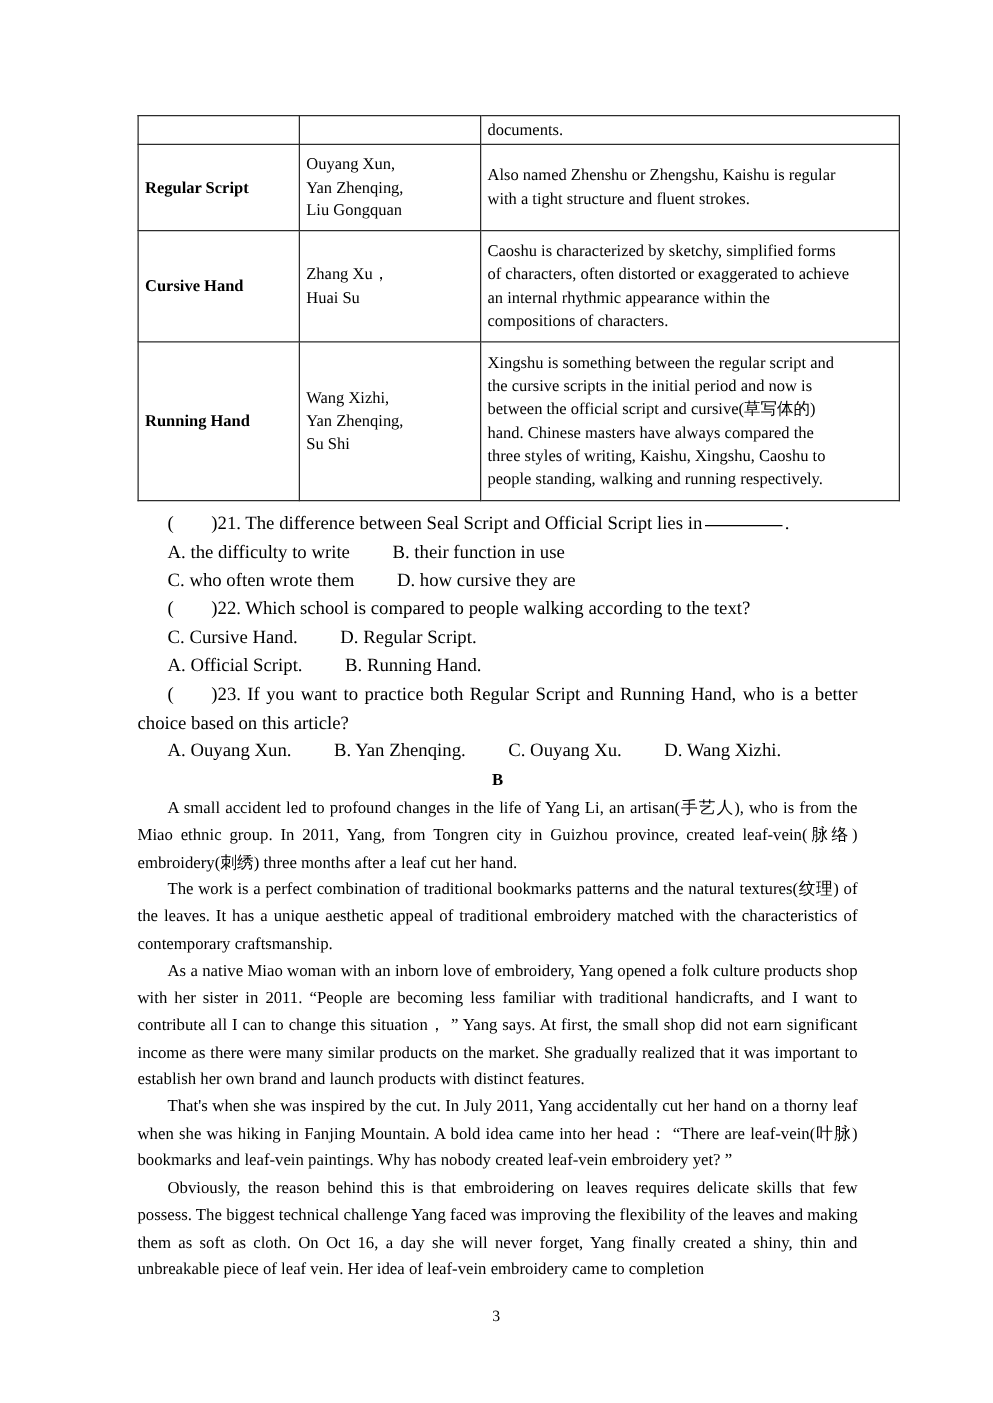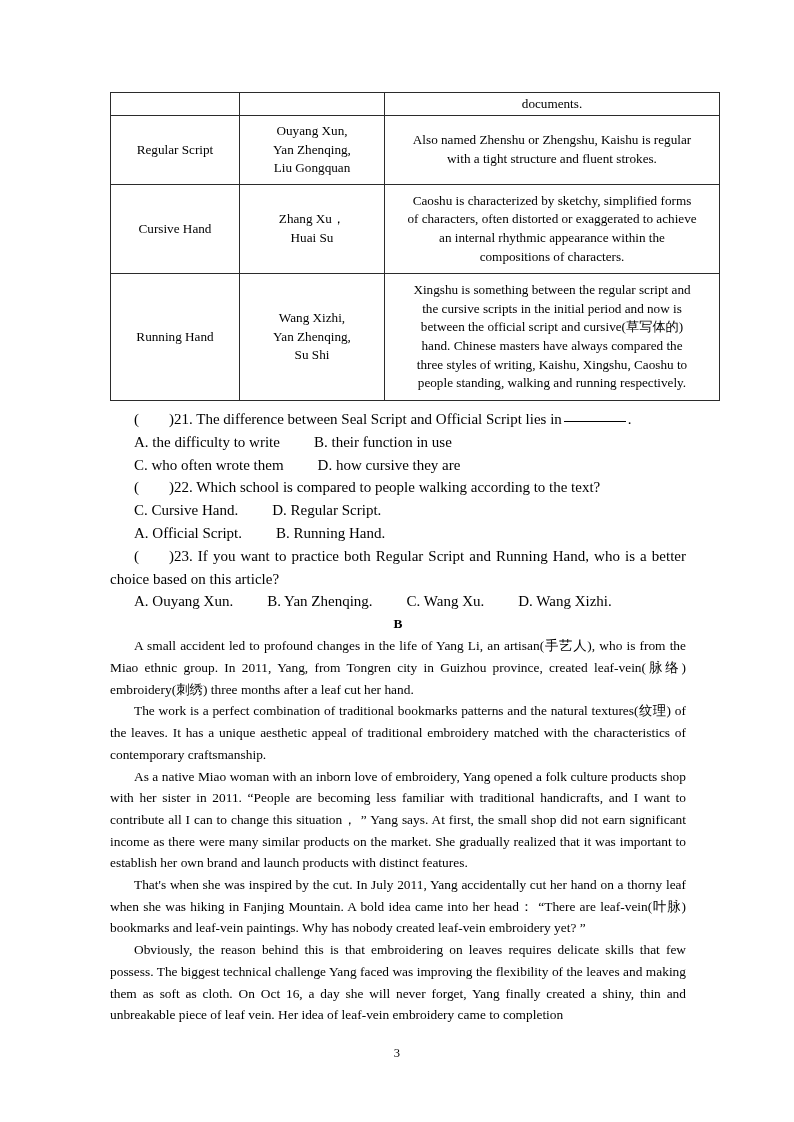--- a/index.html
+++ b/index.html
@@ -31,28 +31,28 @@
     border-collapse: collapse;
     table-layout: fixed;
     margin: 0 0 0 0;
   }
   .script-table td {
     border: 1px solid #2b2b2b;
     vertical-align: middle;
     padding: 3px 5px;
     font-size: 13.2px;
     line-height: 1.42;
-    text-align: center;
+    text-align: left;
   }
   .col-name  { width: 118px; }
   .col-who   { width: 134px; }
   .col-desc  { width: 324px; }
 
   .cell-name {
-    font-weight: normal;
+    font-weight: bold;
     font-size: 13.4px;
     margin-left: 42px;
   }
   .cell-who  { font-size: 13.3px; margin-top: 27px; }
   .cell-desc { font-size: 13.3px; }
 
   .row-continued td { height: 20px; padding-top: 1px; padding-bottom: 1px; }
   .row-regular td { height: 62px; }
   .row-cursive td { height: 82px; }
   .row-running td { height: 120px; }
@@ -195,21 +195,21 @@
     <div class="q-stem"><span>(</span><span class="paren-gap"></span><span>)</span><span>21.</span> <span>The difference between Seal Script and Official Script lies in</span><span class="blank-line"></span><span>.</span></div>
     <div class="q-options"><span class="opt">A. the difficulty to write</span><span class="opt-gap-md"></span><span class="opt">B. their function in use</span></div>
     <div class="q-options"><span class="opt">C. who often wrote them</span><span class="opt-gap-md"></span><span class="opt">D. how cursive they are</span></div>
 
     <div class="q-stem"><span>(</span><span class="paren-gap"></span><span>)</span><span>22.</span> <span>Which school is compared to people walking according to the text?</span></div>
     <div class="q-options"><span class="opt">C. Cursive Hand.</span><span class="opt-gap-md"></span><span class="opt">D. Regular Script.</span></div>
     <div class="q-options"><span class="opt">A. Official Script.</span><span class="opt-gap-md"></span><span class="opt">B. Running Hand.</span></div>
 
     <div class="q-stem-just"><span>(</span><span class="paren-gap"></span><span>)</span><span>23.</span> <span>If you want to practice both Regular Script and Running Hand, who is a better</span></div>
     <div class="q-stem-cont">choice based on this article?</div>
-    <div class="q-options"><span class="opt">A. Ouyang Xun.</span><span class="opt-gap-md"></span><span class="opt">B. Yan Zhenqing.</span><span class="opt-gap-md"></span><span class="opt">C. Wang Xu.</span><span class="opt-gap-md"></span><span class="opt">D. Wang Xizhi.</span></div>
+    <div class="q-options"><span class="opt">A. Ouyang Xun.</span><span class="opt-gap-md"></span><span class="opt">B. Yan Zhenqing.</span><span class="opt-gap-md"></span><span class="opt">C. Ouyang Xu.</span><span class="opt-gap-md"></span><span class="opt">D. Wang Xizhi.</span></div>
   </div>
 
   <div class="section-label">B</div>
 
   <div class="passage">
     <p class="justify-all">A small accident led to profound changes in the life of Yang Li, an artisan(手艺人), who is from the Miao ethnic group. In 2011, Yang, from Tongren city in Guizhou province, created leaf-vein(脉络) embroidery(刺绣) three months after a leaf cut her hand.</p>
     <p class="justify-all">The work is a perfect combination of traditional bookmarks patterns and the natural textures(纹理) of the leaves. It has a unique aesthetic appeal of traditional embroidery matched with the characteristics of contemporary craftsmanship.</p>
     <p class="justify-all">As a native Miao woman with an inborn love of embroidery, Yang opened a folk culture products shop with her sister in 2011. “People are becoming less familiar with traditional handicrafts, and I want to contribute all I can to change this situation， ” Yang says. At first, the small shop did not earn  significant income as there were many similar products on the market. She gradually realized that it was important to establish her own brand and launch products with distinct features.</p>
     <p class="justify-all">That's when she was inspired by the cut. In July 2011, Yang accidentally cut her hand on a thorny leaf when she was hiking in Fanjing Mountain. A bold idea came into her head： “There are leaf-vein(叶脉) bookmarks and leaf-vein paintings. Why has nobody created leaf-vein embroidery yet? ”</p>
     <p class="justify-all">Obviously, the reason behind this is that embroidering on leaves requires delicate skills that few possess. The biggest technical challenge Yang faced was improving the flexibility of the leaves and making them as soft as cloth. On Oct 16, a day she will never forget, Yang finally created a shiny, thin and unbreakable piece of leaf vein. Her idea of leaf-vein embroidery came to completion</p>

